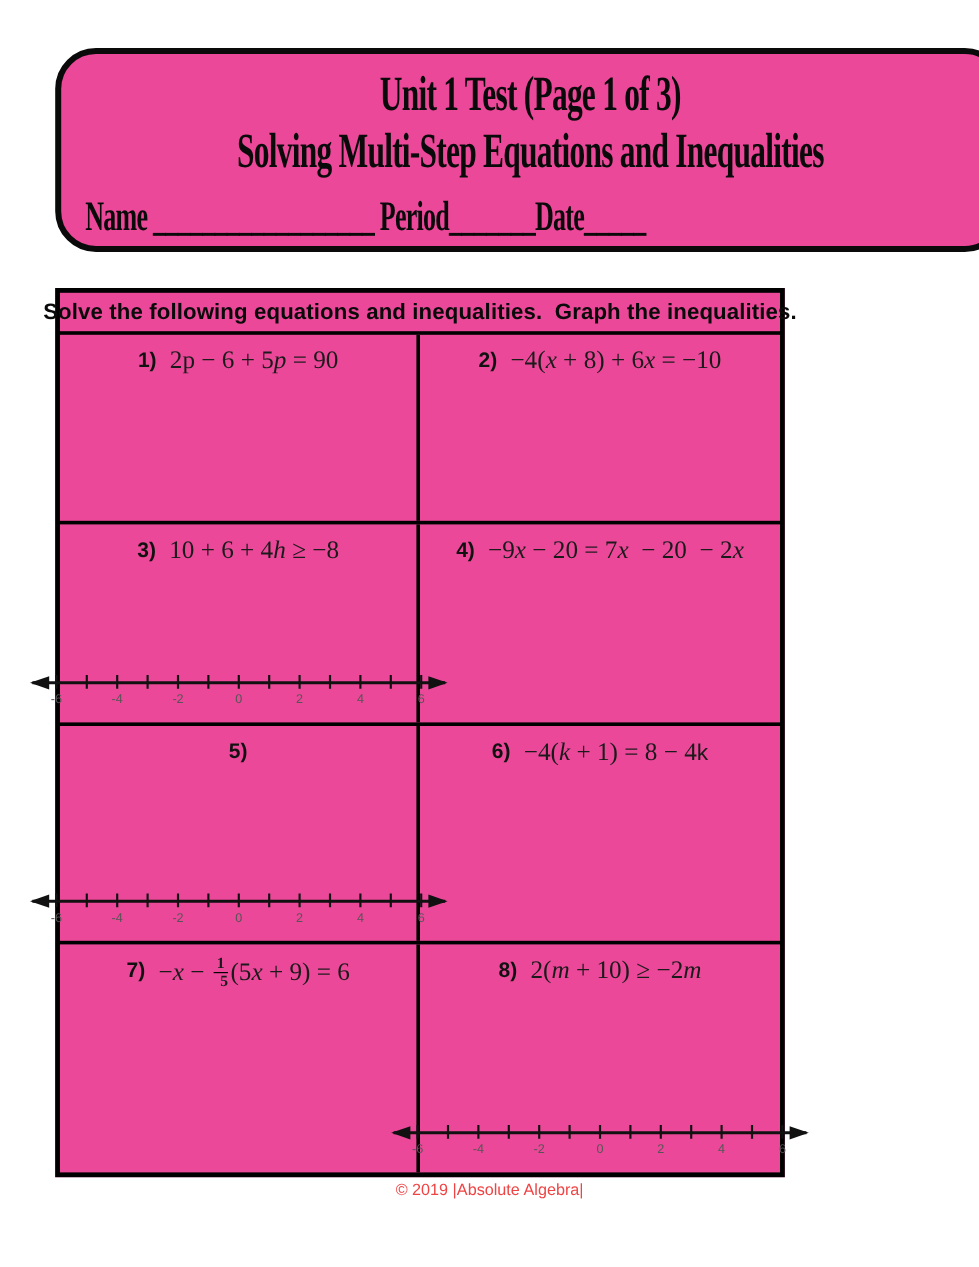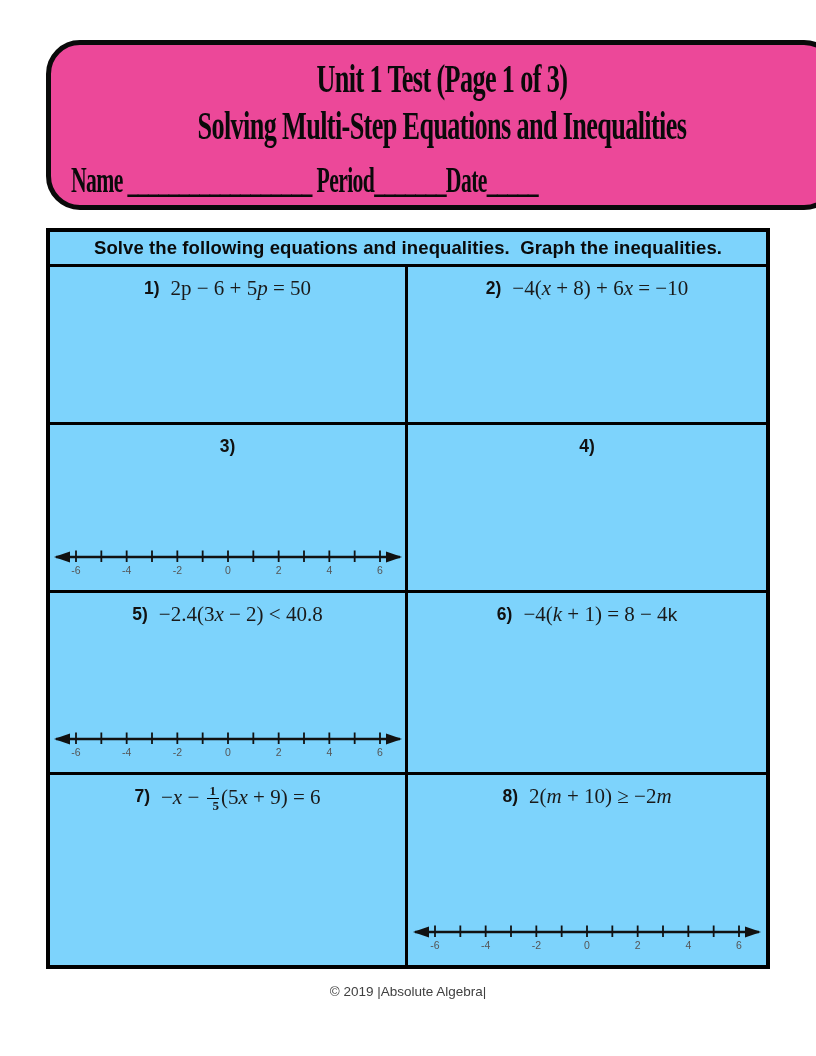--- a/index.html
+++ b/index.html
@@ -16,22 +16,22 @@
   .t2{ font-size:41px; line-height:48px; }
   .cond{ display:inline-block; transform:scaleX(0.64); letter-spacing:-1px; white-space:pre; }
   .name-row{
     position:absolute; left:20px; right:14px; bottom:4px;
     font-weight:bold; font-size:35px; color:#0a0a0a; white-space:nowrap;
   }
   .name-row .cond{ transform-origin:left bottom; transform:scaleX(0.62); }
 
   
   .sheet{
-    position:absolute; left:46px; top:228px; width:724px;
-    border:4px solid #000; background:#7dd3fc;
+    position:absolute; left:46px; top:240px; width:608px;
+    border:4px solid #000; background:#ec4899;
   }
   .instr{
     height:35px; display:flex; align-items:center; justify-content:center;
     font-weight:bold; font-size:18.5px; letter-spacing:0.1px; color:#0a0a0a;
     border-bottom:3px solid #000; white-space:pre;
   }
   .prow{ display:grid; grid-template-columns:1fr 1fr; border-bottom:3px solid #000; }
   .prow.last{ border-bottom:none; }
   .r1{ height:158px; } .r2{ height:168px; } .r3{ height:182px; } .r4{ height:190px; }
   .cell{ position:relative; padding-top:9px; }
@@ -52,21 +52,21 @@
   .frac .den{ display:block; }
 
   .numberline{
     position:absolute; bottom:11px; left:50%; transform:translateX(-50%);
     width:350px; height:36px;
   }
 
   
   .footer{
     position:absolute; top:984px; left:0; width:100%;
-    text-align:center; color:#404040; font-size:13.5px;
+    text-align:center; color:#ef4444; font-size:13.5px;
   }
 </style>
 </head>
 <body>
 
 <div class="page">
 
   <div class="header-box">
     <div class="title-line t1">
       <span class="cond">Unit 1 Test (Page 1 of 3)</span>
@@ -79,35 +79,36 @@
     </div>
   </div>
 
   <div class="sheet">
     <div class="instr">Solve the following equations and inequalities.  Graph the inequalities.</div>
 
     <div class="prow r1">
       <div class="cell left">
         <div class="prob-line">
             <span class="pnum">1)</span>
-            <span class="eq"><span class="rm">2p − 6 + 5</span><span class="it">p</span><span class="rm"> = 50</span></span>
+            <span class="eq"><span class="rm">2p − 6 + 5</span><span class="it">p</span><span class="rm"> = 90</span></span>
           </div>
       </div>
       <div class="cell">
         <div class="prob-line">
             <span class="pnum">2)</span>
             <span class="eq"><span class="rm">−4(</span><span class="it">x</span><span class="rm"> + 8) + 6</span><span class="it">x</span><span class="rm"> = −10</span></span>
           </div>
       </div>
     </div>
 
     <div class="prow r2">
       <div class="cell left">
         <div class="prob-line">
             <span class="pnum">3)</span>
+            <span class="eq"><span class="rm">10 + 6 + 4</span><span class="it">h</span><span class="rm"> ≥ −8</span></span>
           </div>
         <svg class="numberline" viewBox="0 0 350 36">
             <line x1="3" y1="14" x2="347" y2="14" stroke="#111" stroke-width="2.4"></line>
             <polygon points="1,14 17,8.5 17,19.5" fill="#111"></polygon>
             <polygon points="349,14 333,8.5 333,19.5" fill="#111"></polygon>
             <line x1="23" y1="7.5" x2="23" y2="19" stroke="#111" stroke-width="1.8"></line>
             <text x="23" y="31" text-anchor="middle" font-size="10.5" fill="#555555" font-family="Liberation Sans, sans-serif">-6</text>
             <line x1="48.33333333333333" y1="7.5" x2="48.33333333333333" y2="19" stroke="#111" stroke-width="1.8"></line>
             <line x1="73.66666666666666" y1="7.5" x2="73.66666666666666" y2="19" stroke="#111" stroke-width="1.8"></line>
             <text x="73.66666666666666" y="31" text-anchor="middle" font-size="10.5" fill="#555555" font-family="Liberation Sans, sans-serif">-4</text>
@@ -124,29 +125,29 @@
             <line x1="276.33333333333337" y1="7.5" x2="276.33333333333337" y2="19" stroke="#111" stroke-width="1.8"></line>
             <text x="276.33333333333337" y="31" text-anchor="middle" font-size="10.5" fill="#555555" font-family="Liberation Sans, sans-serif">4</text>
             <line x1="301.66666666666663" y1="7.5" x2="301.66666666666663" y2="19" stroke="#111" stroke-width="1.8"></line>
             <line x1="327" y1="7.5" x2="327" y2="19" stroke="#111" stroke-width="1.8"></line>
             <text x="327" y="31" text-anchor="middle" font-size="10.5" fill="#555555" font-family="Liberation Sans, sans-serif">6</text>
           </svg>
       </div>
       <div class="cell">
         <div class="prob-line">
             <span class="pnum">4)</span>
+            <span class="eq"><span class="rm">−9</span><span class="it">x</span><span class="rm"> − 20 = 7</span><span class="it">x</span><span class="rm">  − 20  − 2</span><span class="it">x</span></span>
           </div>
       </div>
     </div>
 
     <div class="prow r3">
       <div class="cell left">
         <div class="prob-line">
             <span class="pnum">5)</span>
-            <span class="eq"><span class="rm">−2.4(3</span><span class="it">x</span><span class="rm"> − 2) &lt; 40.8</span></span>
           </div>
         <svg class="numberline" viewBox="0 0 350 36">
             <line x1="3" y1="14" x2="347" y2="14" stroke="#111" stroke-width="2.4"></line>
             <polygon points="1,14 17,8.5 17,19.5" fill="#111"></polygon>
             <polygon points="349,14 333,8.5 333,19.5" fill="#111"></polygon>
             <line x1="23" y1="7.5" x2="23" y2="19" stroke="#111" stroke-width="1.8"></line>
             <text x="23" y="31" text-anchor="middle" font-size="10.5" fill="#555555" font-family="Liberation Sans, sans-serif">-6</text>
             <line x1="48.33333333333333" y1="7.5" x2="48.33333333333333" y2="19" stroke="#111" stroke-width="1.8"></line>
             <line x1="73.66666666666666" y1="7.5" x2="73.66666666666666" y2="19" stroke="#111" stroke-width="1.8"></line>
             <text x="73.66666666666666" y="31" text-anchor="middle" font-size="10.5" fill="#555555" font-family="Liberation Sans, sans-serif">-4</text>

